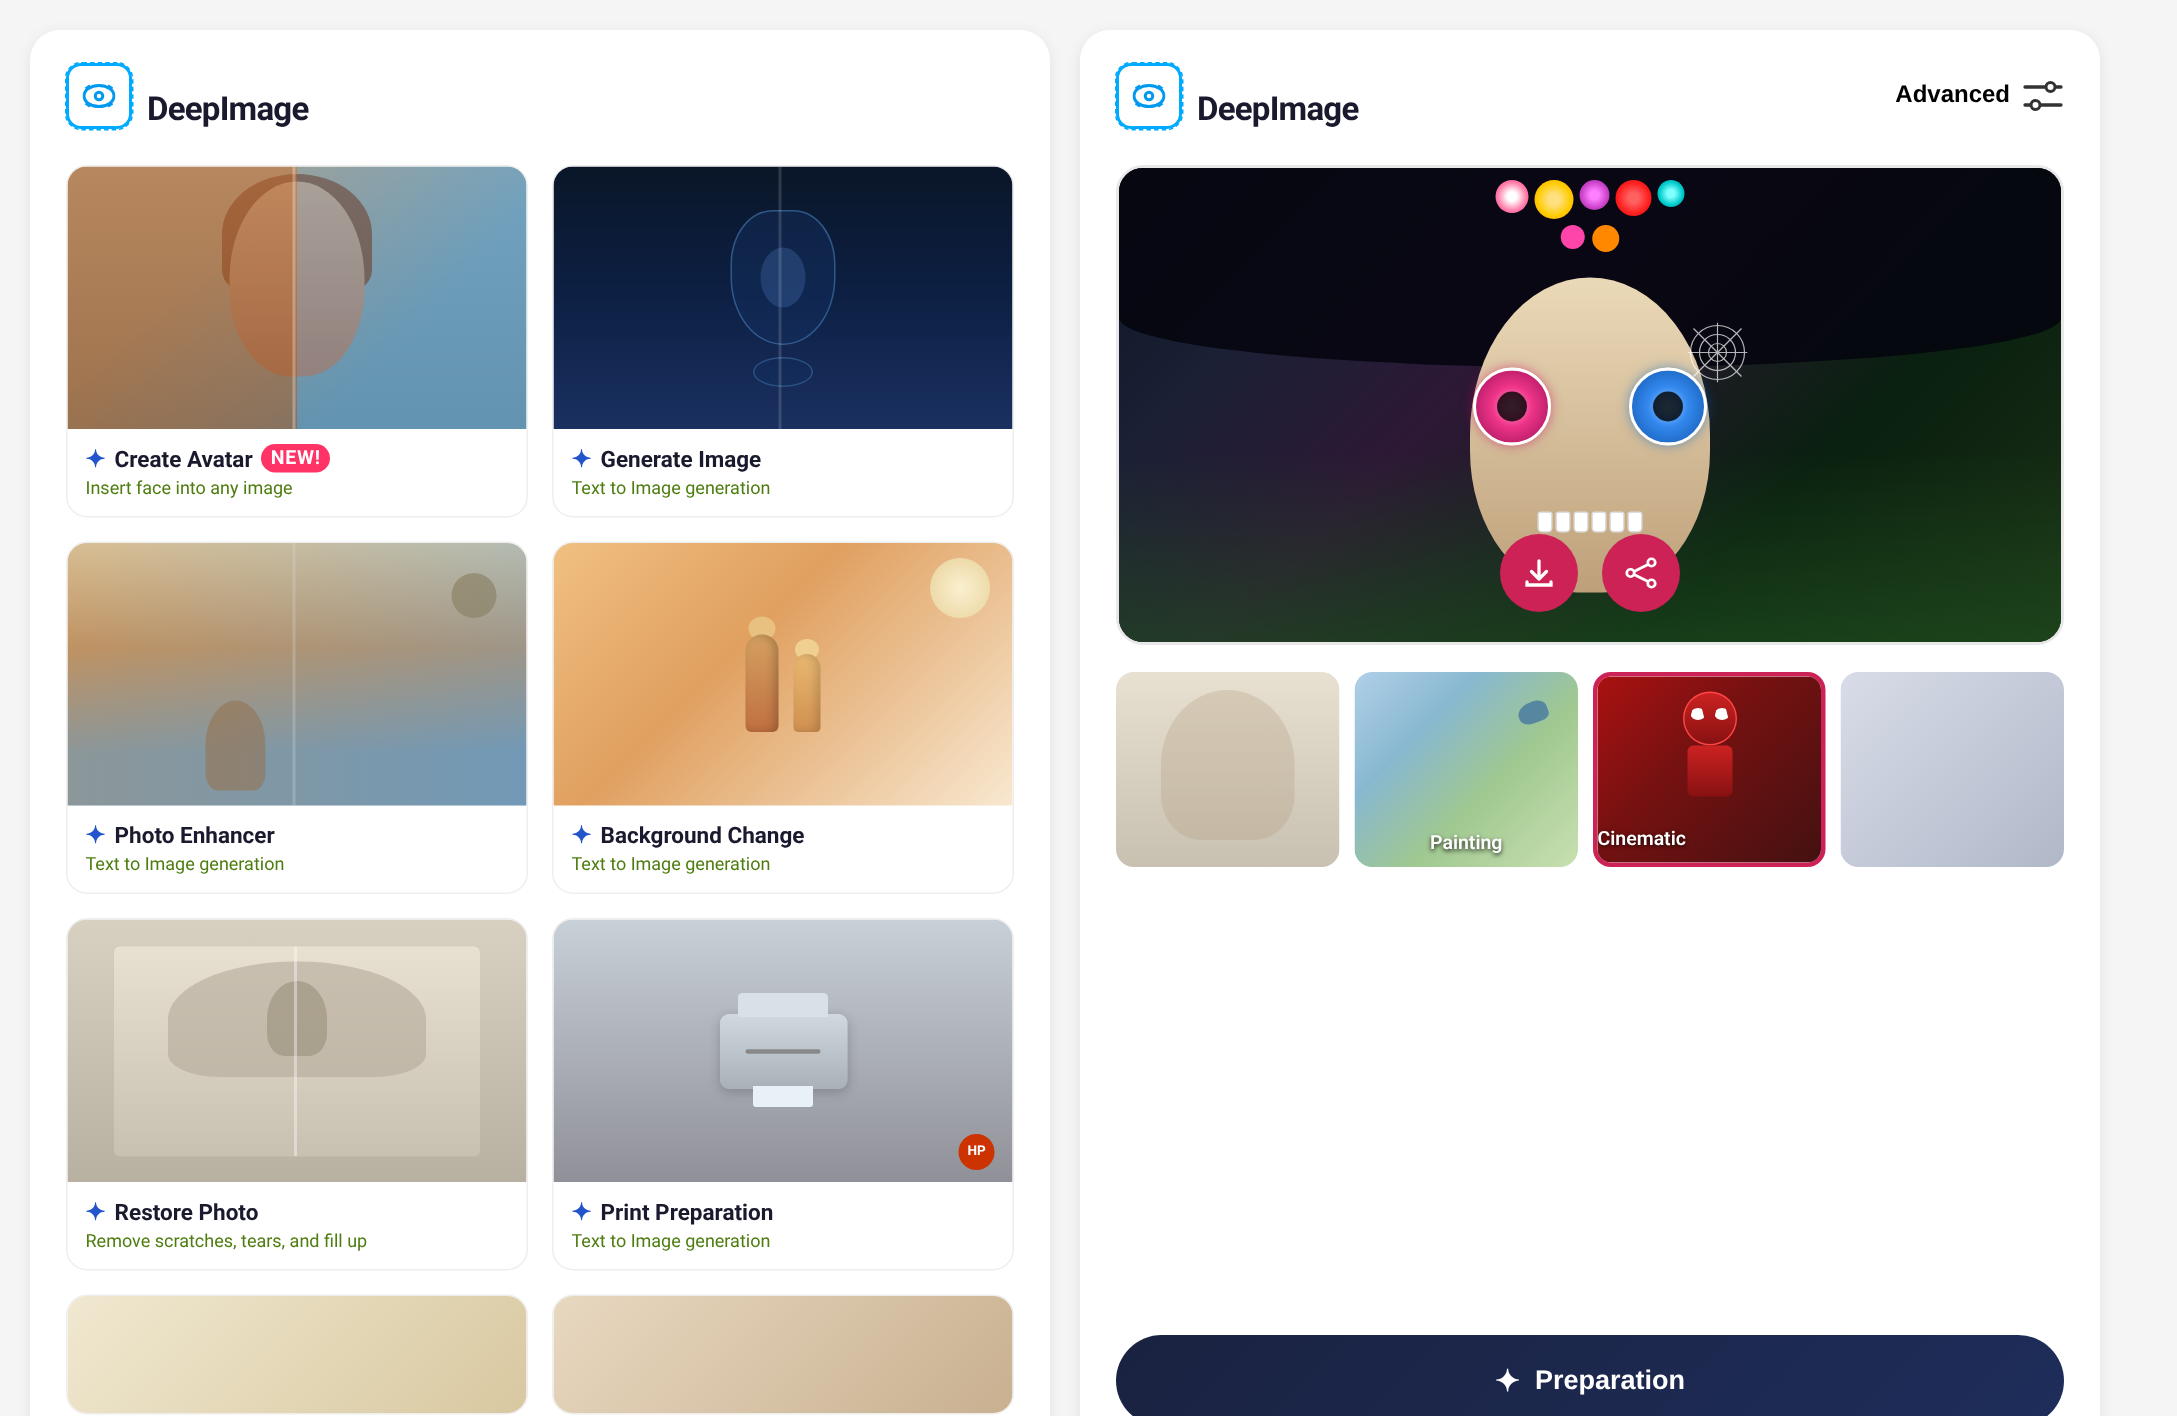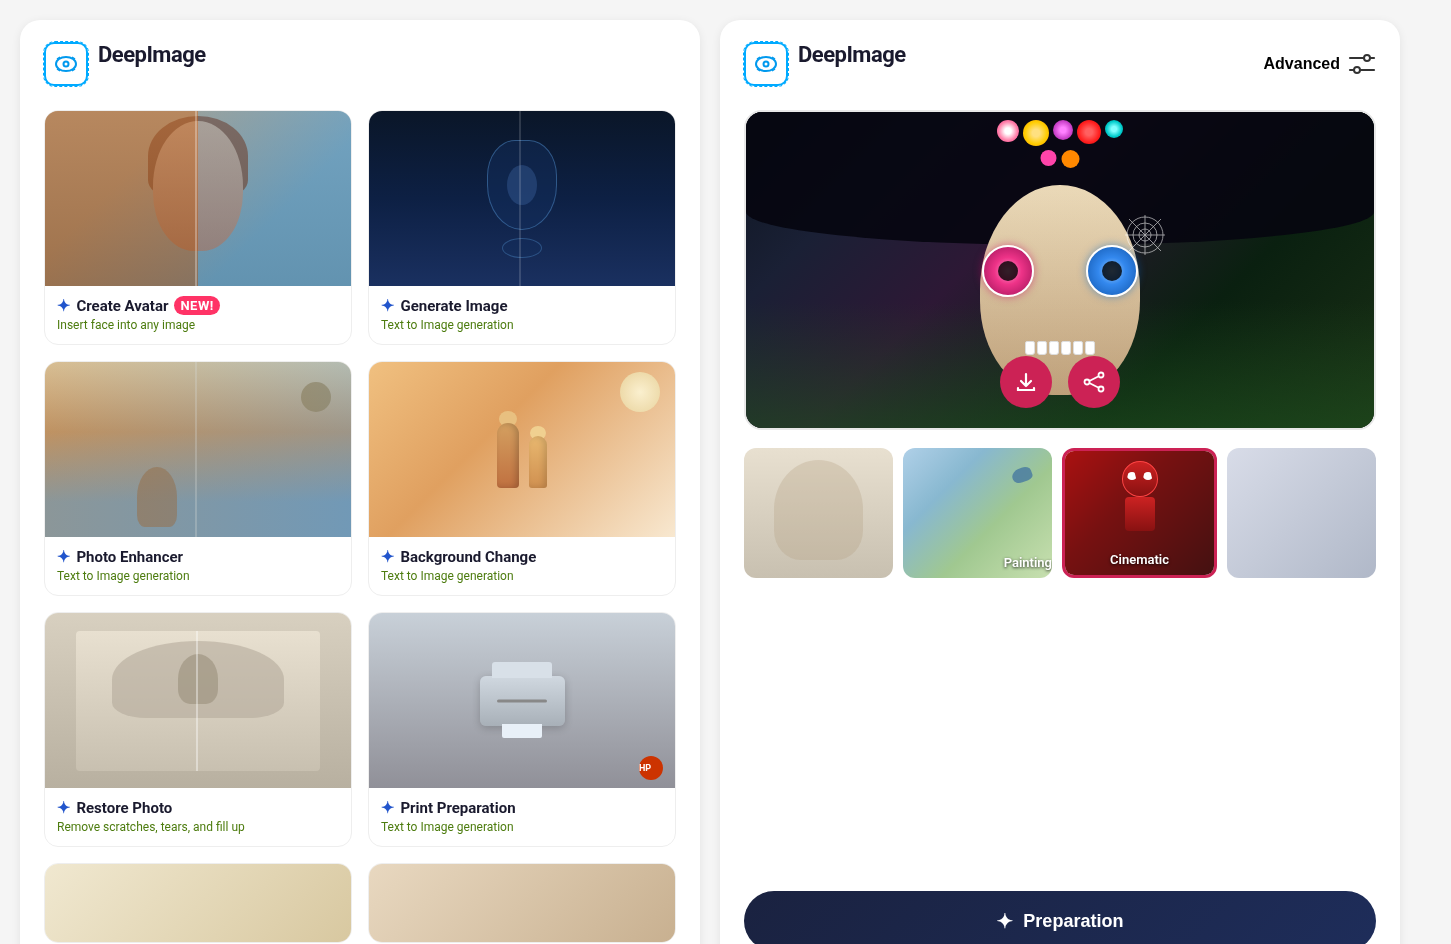--- a/index.html
+++ b/index.html
@@ -35,21 +35,21 @@
 
     
     .panel-header {
       display: flex;
       align-items: center;
       justify-content: space-between;
       padding: 22px 24px 16px;
     }
     .logo-area {
       display: flex;
-      align-items: flex-start;
+      align-items: flex-end;
       gap: 10px;
     }
     .logo-icon {
       width: 44px;
       height: 44px;
       border: 2px solid #00aaff;
       border-radius: 10px;
       display: flex;
       align-items: center;
       justify-content: center;
@@ -432,21 +432,21 @@
         </div>
       </div>
 
       <div class="card">
         <div class="card-img" style="background:linear-gradient(180deg,#c8d0d8,#909098);display:flex;flex-direction:column;align-items:center;justify-content:center;position:relative;">
           <div style="width:85px;height:50px;background:linear-gradient(180deg,#d0d8e0,#a8b0b8);border-radius:6px;position:relative;box-shadow:0 2px 8px rgba(0,0,0,0.2);">
             <div style="position:absolute;top:-14px;left:50%;transform:translateX(-50%);width:60px;height:16px;background:#d8e0e8;border-radius:3px 3px 0 0;"></div>
             <div style="position:absolute;top:50%;left:50%;transform:translate(-50%,-50%);width:50px;height:3px;background:#888;border-radius:2px;"></div>
             <div style="position:absolute;bottom:-12px;left:50%;transform:translateX(-50%);width:40px;height:14px;background:#e8f0f8;border-radius:0 0 2px 2px;"></div>
           </div>
-          <div style="position:absolute;bottom:8px;right:12px;width:24px;height:24px;background:#cc3300;border-radius:50%;display:flex;align-items:center;">
+          <div style="position:absolute;bottom:8px;right:12px;width:24px;height:24px;background:#cc3300;border-radius:50%;display:flex;align-items:center;justify-content:center;">
             <span style="color:white;font-size:9px;font-weight:bold;">HP</span>
           </div>
         </div>
         <div class="card-info">
           <div class="card-title">
             <span class="asterisk">✦</span>
             <span>Print Preparation</span>
           </div>
           <div class="card-subtitle">Text to Image generation</div>
         </div>
@@ -571,29 +571,29 @@
 
     <div class="style-row">
 
       <div class="style-thumb style-first">
         <div class="style-thumb-bg" style="background:linear-gradient(180deg,#e8e0d0,#c8c0b0);">
           <div style="width:60%;height:80%;background:rgba(180,160,130,0.3);border-radius:50% 50% 30% 30%;margin:auto;"></div>
         </div>
       </div>
 
       <div class="style-thumb" style="border-radius:12px;overflow:hidden;">
-        <div style="width:100%;height:100%;background:linear-gradient(135deg,#b0d0e8 0%,#88b8d0 30%,#a0c890 60%,#c8e0b0 100%);display:flex;align-items:flex-end;padding-bottom:8px;justify-content:flex-end;">
+        <div style="width:100%;height:100%;background:linear-gradient(135deg,#b0d0e8 0%,#88b8d0 30%,#a0c890 60%,#c8e0b0 100%);display:flex;align-items:flex-end;padding-bottom:8px;justify-content:center;">
 
           <div style="position:absolute;top:20px;right:20px;width:20px;height:14px;background:rgba(70,120,160,0.8);border-radius:50% 40% 30% 40%;transform:rotate(-20deg);"></div>
           <span class="style-label">Painting</span>
         </div>
       </div>
 
       <div class="style-thumb active" style="border-radius:12px;overflow:hidden;">
-        <div style="width:100%;height:100%;background:linear-gradient(135deg,#aa1111 0%,#771111 40%,#441111 100%);display:flex;align-items:flex-end;padding-bottom:8px;justify-content:center;">
+        <div style="width:100%;height:100%;background:linear-gradient(135deg,#aa1111 0%,#771111 40%,#441111 100%);display:flex;align-items:flex-end;padding-bottom:8px;">
 
           <div style="position:absolute;top:10px;left:50%;transform:translateX(-50%);width:50px;height:70px;display:flex;flex-direction:column;align-items:center;">
             <div style="width:36px;height:36px;border-radius:50%;background:linear-gradient(180deg,#cc2222,#881111);border:1px solid #ff4444;">
               <div style="display:flex;justify-content:center;gap:6px;padding-top:10px;">
                 <div style="width:10px;height:8px;background:#fff;border-radius:50%;clip-path:polygon(20% 0%,80% 0%,100% 100%,0% 100%);"></div>
                 <div style="width:10px;height:8px;background:#fff;border-radius:50%;clip-path:polygon(20% 0%,80% 0%,100% 100%,0% 100%);"></div>
               </div>
             </div>
             <div style="width:30px;height:35px;background:linear-gradient(180deg,#cc2222,#881111);border-radius:4px;"></div>
           </div>

